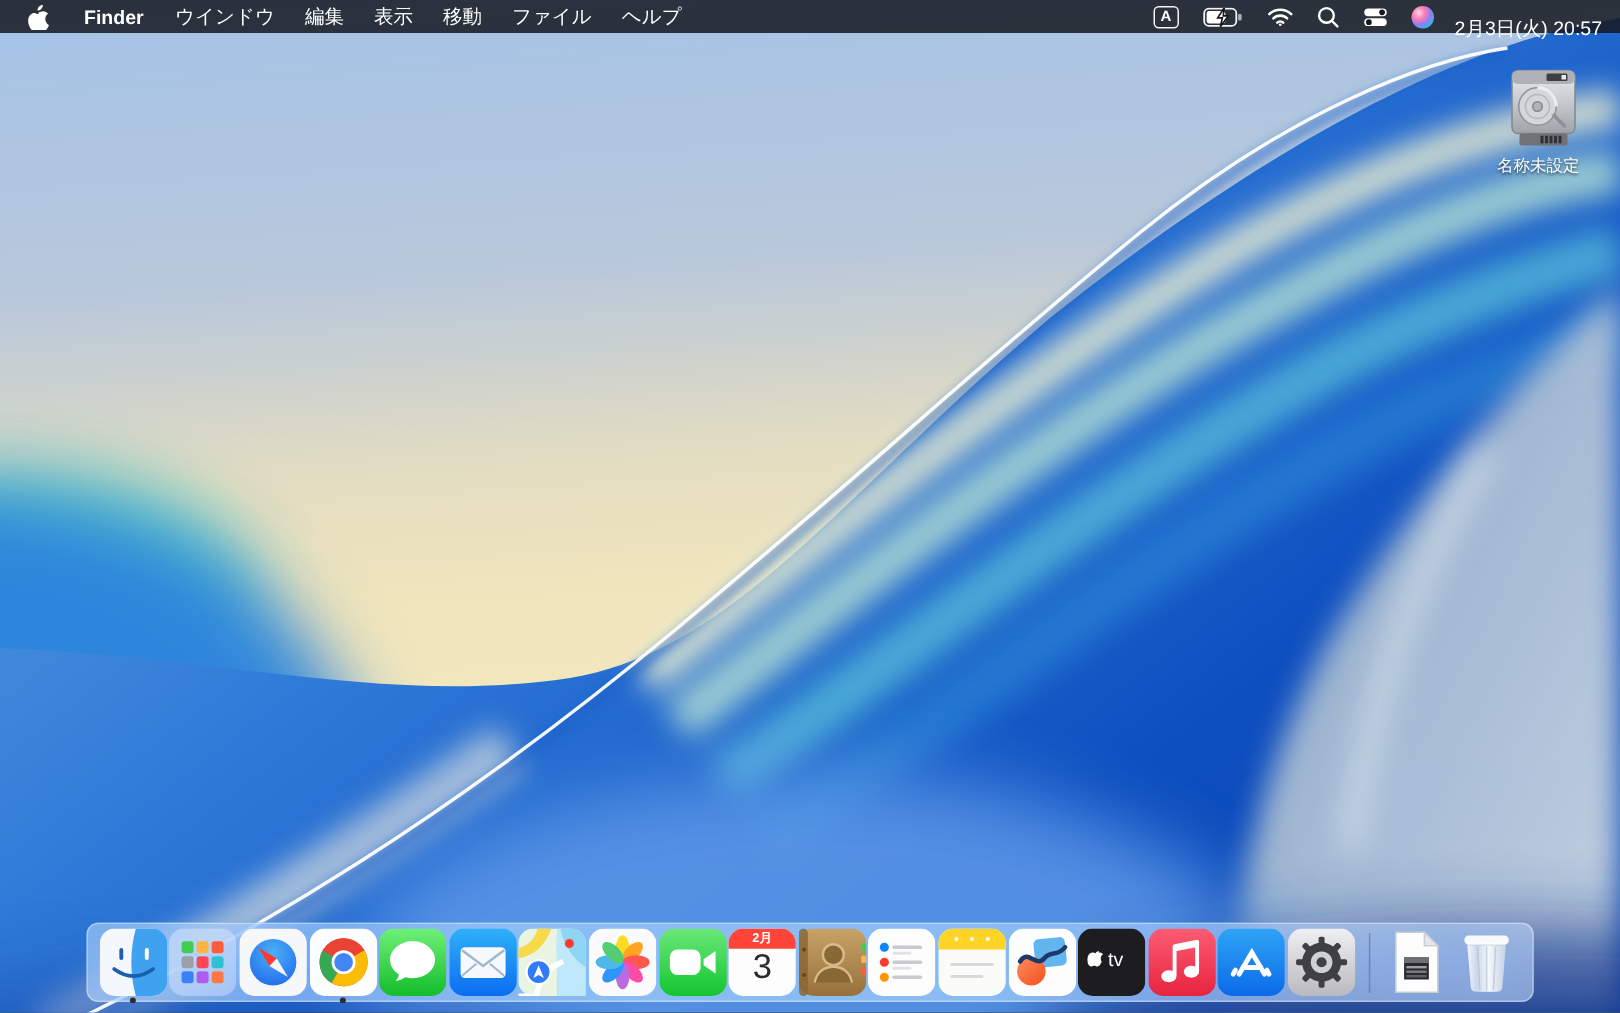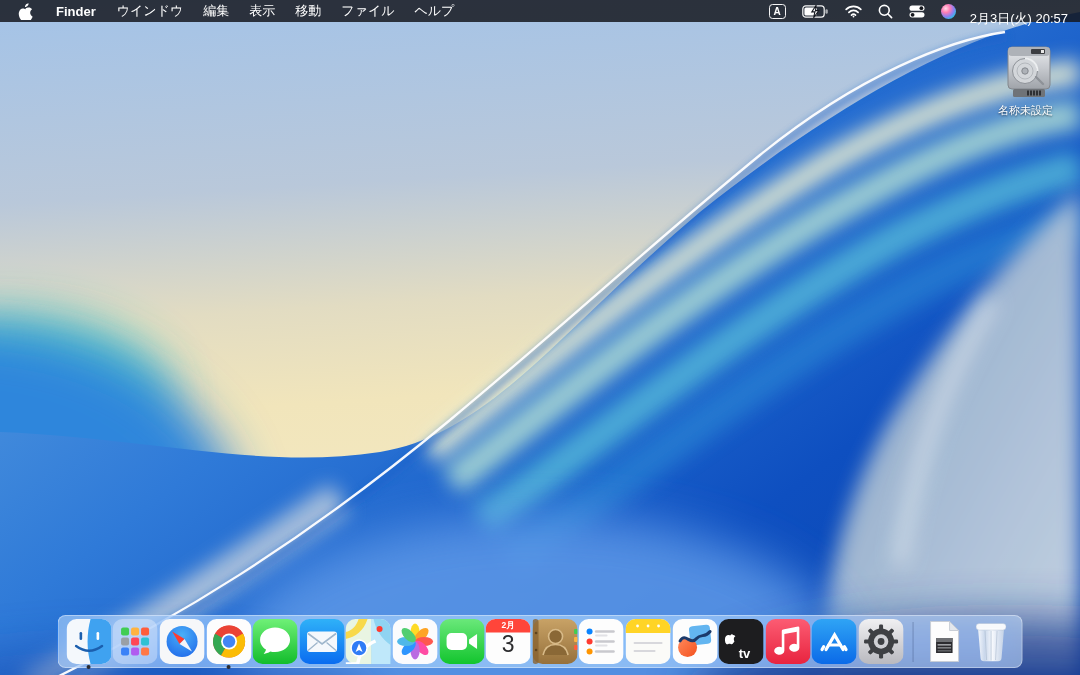--- a/index.html
+++ b/index.html
@@ -394,21 +394,21 @@
         <circle cx="15" cy="28.5" r="9.5" fill="url(#ffo)"></circle>
         <path d="M7.5 22 C 13 13 18 27 24 19.5 C 28 14.5 32.5 19 37.5 12.5" fill="none" stroke="#1b3a6b" stroke-width="3" stroke-linecap="round"></path>
       </svg>
     </div>
 
     <div class="tile">
       <svg viewBox="0 0 45 45">
         <rect width="45" height="45" rx="10" fill="#1d1d1f"></rect>
         <path transform="translate(8,14) scale(0.85)" fill="#fff" d="M7.1 1.1c.15.8-.2 1.6-.7 2.2-.5.6-1.3 1.1-2.1 1-.15-.8.3-1.6.75-2.1C5.55 1.6 6.4 1.15 7.1 1.1zM9.3 9.6c-.35.75-.5 1.05-.95 1.7-.6.9-1.45 2.05-2.5 2.05-.9 0-1.2-.6-2.4-.6-1.2 0-1.5.6-2.4.6-1.05 0-1.8-1-2.4-1.95C-2.1 9.1-2.25 5.7-.75 3.9c.8-.95 1.9-1.5 3-1.5 1.1 0 1.8.6 2.7.6.9 0 1.4-.6 2.7-.6 1 0 2 .5 2.75 1.4-2.4 1.3-2 4.7-1.1 5.8z"></path>
       </svg>
-      <div style="position:absolute;top:27px;left:20px;font-size:13px;font-weight:bold;color:#fff;">tv</div>
+      <div style="position:absolute;top:13px;left:20px;font-size:13px;font-weight:normal;color:#fff;">tv</div>
     </div>
 
     <div class="tile">
       <svg viewBox="0 0 45 45">
         <defs>
             <linearGradient id="musg" x1="0" y1="0" x2="0" y2="1">
           <stop offset="0" stop-color="#fc5c73"></stop>
               <stop offset="1" stop-color="#e8243f"></stop>
             </linearGradient>
           </defs>

